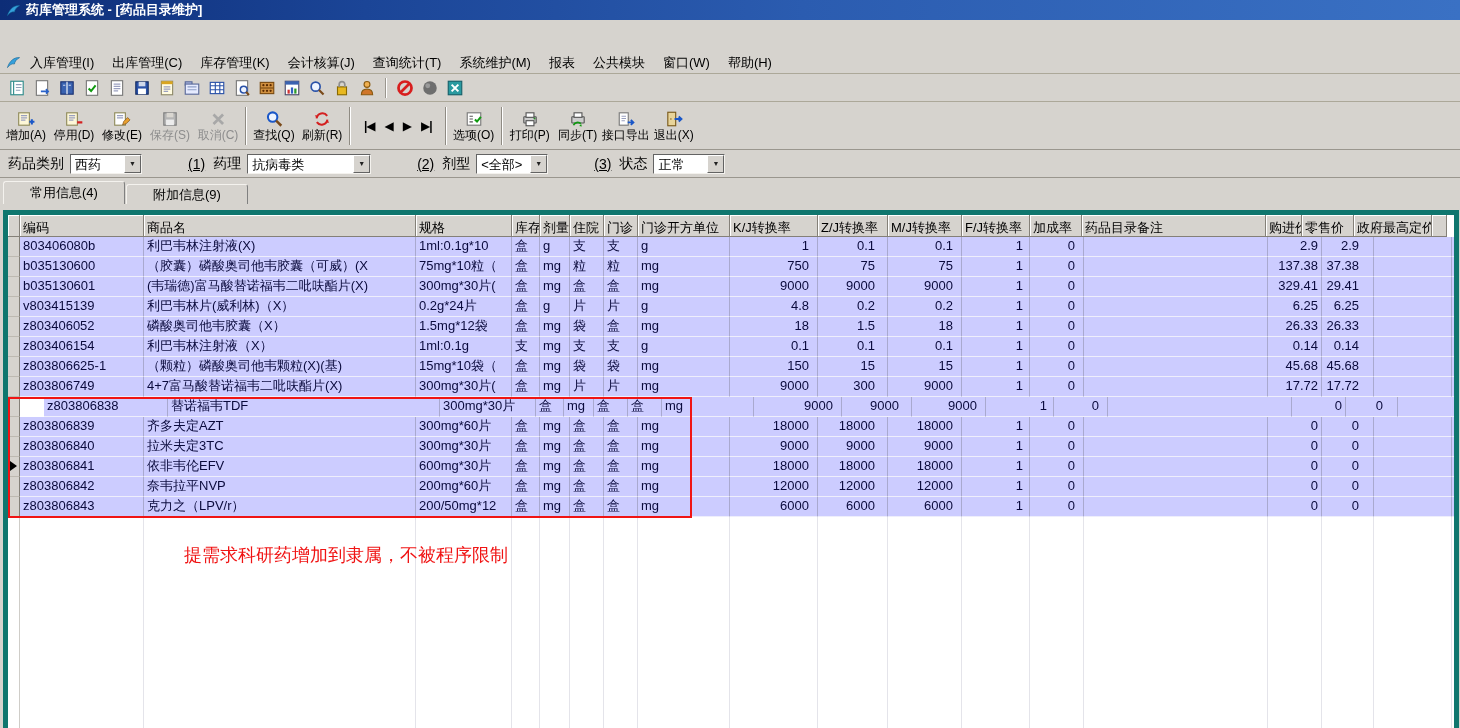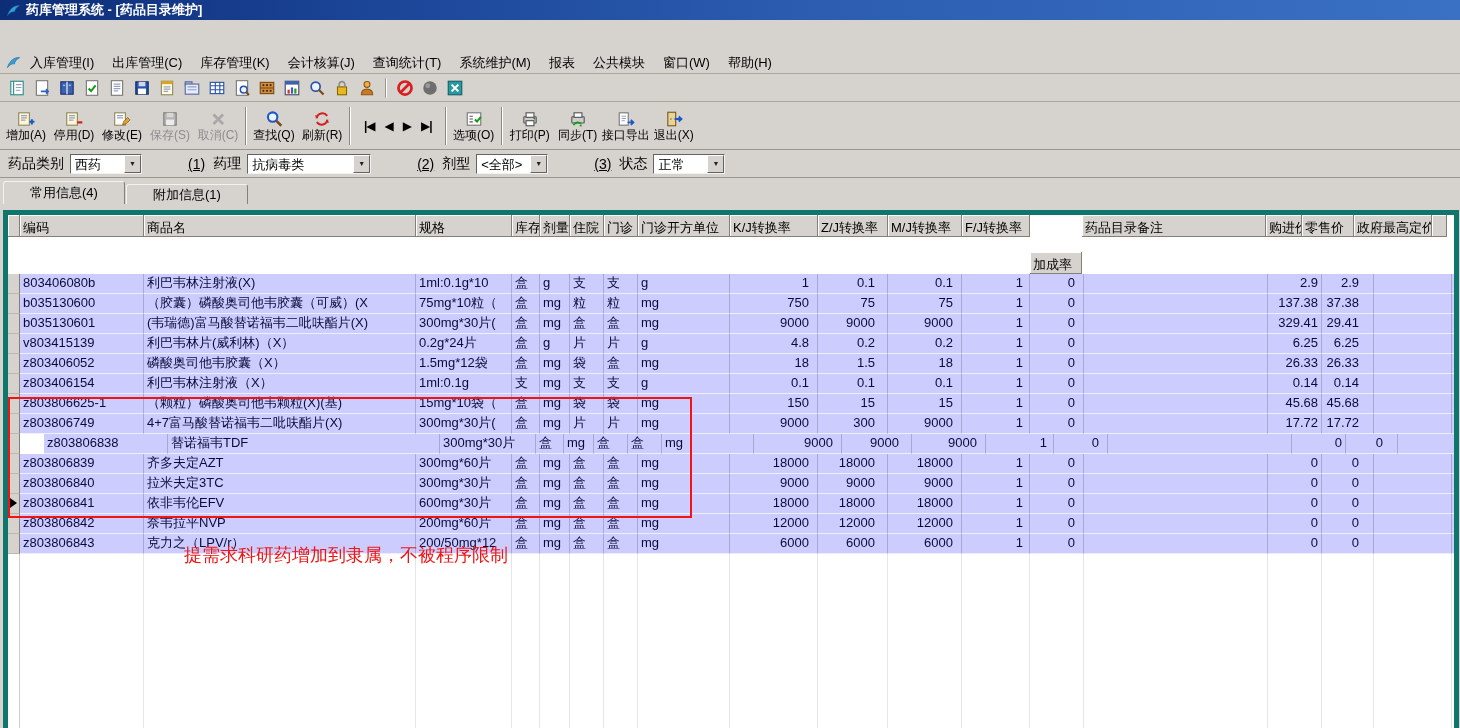--- a/index.html
+++ b/index.html
@@ -388,41 +388,41 @@
       <span class="hotkey" style="margin-left: 46px;">(3)</span>
       <span class="f-label" style="margin-left: 8px;">状态</span>
       <div class="combo" style="width: 72px; margin-left: 6px;">
         <span class="combo-text">正常</span>
         <span class="combo-btn">▼</span>
       </div>
     </div>
 
   <div class="tabsrow" id="tabsrow">
       <div class="tab active">常用信息(4)</div>
-      <div class="tab">附加信息(1)</div>
+      <div class="tab">附加信息(9)</div>
     </div>
 
   <div class="content">
     <div class="gridbox">
       <div id="grid-inner">
           <div class="g-head">
             <div class="h-cell h-corner"></div>
             <div class="h-cell" style="width: 124px;">编码</div>
             <div class="h-cell" style="width: 272px;">商品名</div>
             <div class="h-cell" style="width: 96px;">规格</div>
             <div class="h-cell" style="width: 28px;">库存</div>
             <div class="h-cell" style="width: 30px;">剂量</div>
             <div class="h-cell" style="width: 34px;">住院</div>
             <div class="h-cell" style="width: 34px;">门诊</div>
             <div class="h-cell" style="width: 92px;">门诊开方单位</div>
             <div class="h-cell" style="width: 88px;">K/J转换率</div>
             <div class="h-cell" style="width: 70px;">Z/J转换率</div>
             <div class="h-cell" style="width: 74px;">M/J转换率</div>
             <div class="h-cell" style="width: 68px;">F/J转换率</div>
-            <div class="h-cell" style="width: 52px; margin-top: 37px;">加成率</div>
+            <div class="h-cell" style="width: 52px;">加成率</div>
             <div class="h-cell" style="width: 184px;">药品目录备注</div>
             <div class="h-cell" style="width: 36px;">购进价</div>
             <div class="h-cell" style="width: 52px;">零售价</div>
             <div class="h-cell" style="width: 78px;">政府最高定价</div>
             <div class="h-cell" style="width: 15px;"></div>
           </div>
           <div class="g-row">
             <div class="ind"></div>
             <div class="cell" style="width: 124px;">803406080b</div>
             <div class="cell" style="width: 272px;">利巴韦林注射液(X)</div>

